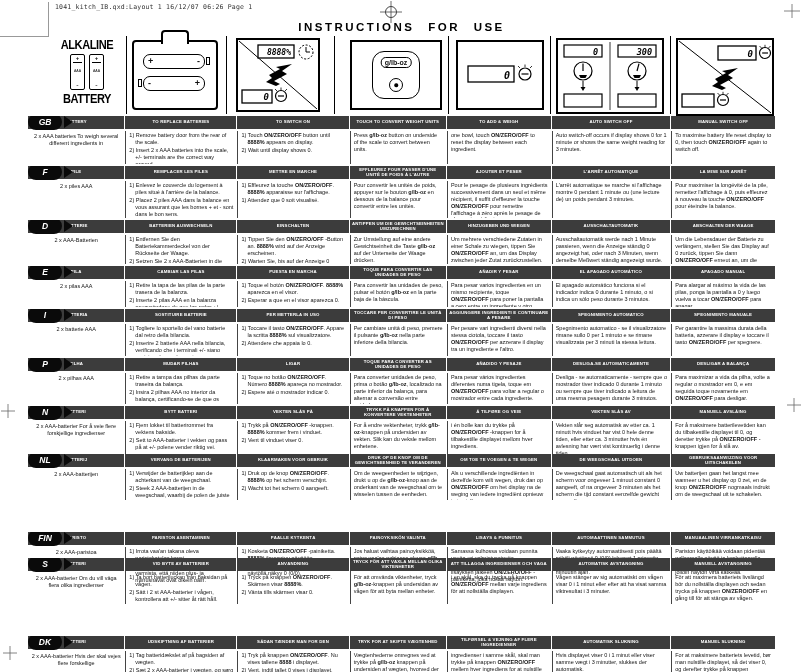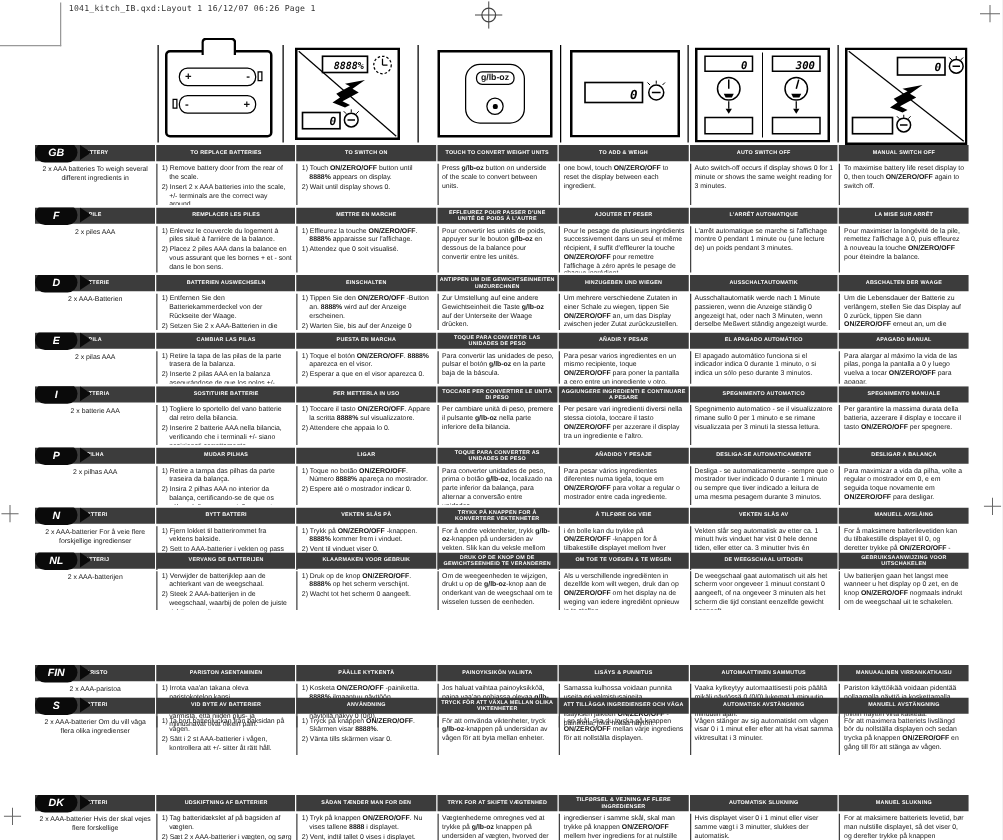--- a/index.html
+++ b/index.html
@@ -77,21 +77,38 @@
 </svg>
 <svg class="mark" style="left:787px;top:398px" width="14" height="14" viewBox="0 0 14 14">
   <line x1="0" y1="7" x2="14" y2="7" stroke="#666" stroke-width="0.8"></line>
       <line x1="7" y1="0" x2="7" y2="14" stroke="#666" stroke-width="0.8"></line>
 </svg>
 <svg class="mark" style="left:3px;top:646px" width="14" height="14" viewBox="0 0 14 14">
   <line x1="0" y1="7" x2="14" y2="7" stroke="#666" stroke-width="0.8"></line>
       <line x1="7" y1="0" x2="7" y2="14" stroke="#666" stroke-width="0.8"></line>
 </svg>
 
-
+<div class="title">INSTRUCTIONS  FOR  USE</div>
+
+<div class="brandpanel">
+  <div class="brand">ALKALINE</div>
+  <div class="cells">
+    <div class="aaa">
+      <div class="p">+</div>
+      <div class="t">AAA</div>
+      <div class="m">-</div>
+    </div>
+    <div class="aaa">
+      <div class="p">+</div>
+      <div class="t">AAA</div>
+      <div class="m">-</div>
+    </div>
+  </div>
+  <div class="brand">BATTERY</div>
+</div>
 <div class="vsep" style="left:126px"></div>
 
 <div class="panel comp">
   <div class="tab"></div>
   <div class="hb" style="top:12px">
     <span class="l">+</span>
     <span class="r">-</span>
     <div class="nub" style="right:-6px"></div>
   </div>
   <div class="hb" style="top:34px">
@@ -475,21 +492,21 @@
           </div>
       <div class="cell">
             <div class="par">Vekten slår seg automatisk av etter ca. 1 minutt hvis vinduet har vist 0 hele denne tiden, eller etter ca. 3 minutter hvis én avlesning har vært vist kontinuerlig i denne tiden.</div>
           </div>
       <div class="cell">
             <div class="par">For å maksimere batterilevetiden kan du tilbakestille displayet til 0, og deretter trykke på <b>ON/ZERO/OFF</b> -knappen igjen for å slå av.</div>
           </div>
     </div>
   </div>
 
-  <div class="lang-row" style="top: 442px; height: 46px; overflow: hidden;">
+  <div class="lang-row" style="top: 454px; height: 46px; overflow: hidden;">
     <div class="row-bar">
       <div class="lang-pill">
             <span class="lang-label">NL</span>
           </div>
       <div class="lang-arrowhead"></div>
       <div class="bar-seg">BATTERIJ</div>
       <div class="bar-seg">VERVANG DE BATTERIJEN</div>
       <div class="bar-seg">KLAARMAKEN VOOR GEBRUIK</div>
       <div class="bar-seg">DRUK OP DE KNOP OM DE GEWICHTSEENHEID TE VERANDEREN</div>
       <div class="bar-seg">OM TOE TE VOEGEN &amp; TE WEGEN</div>

